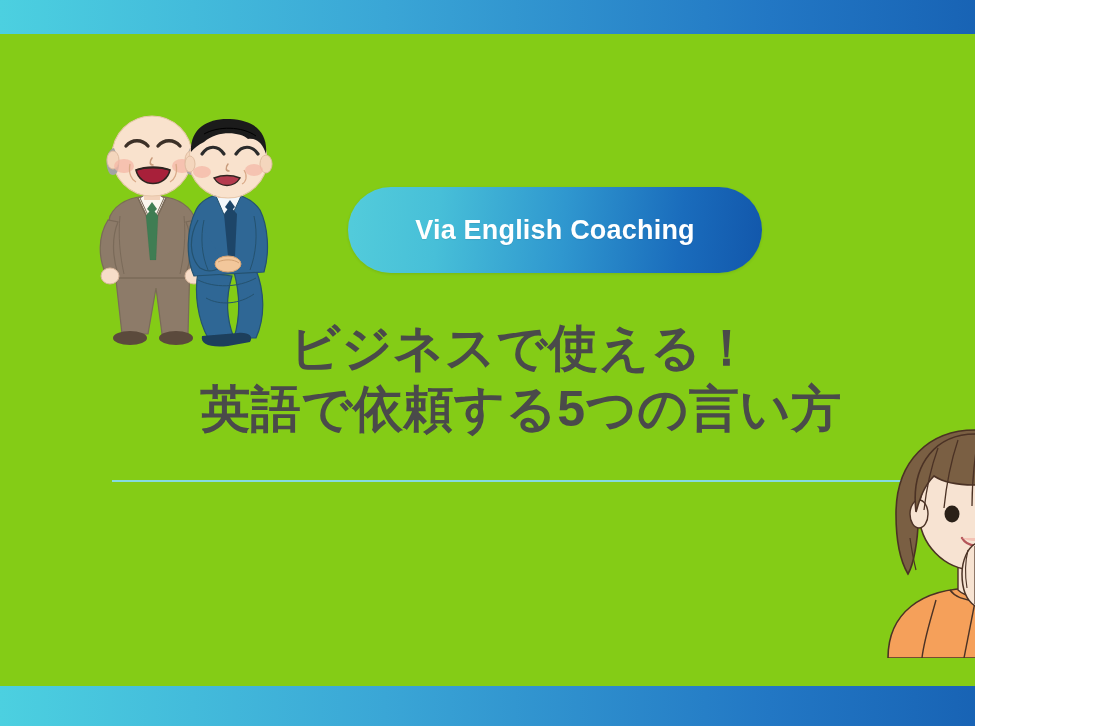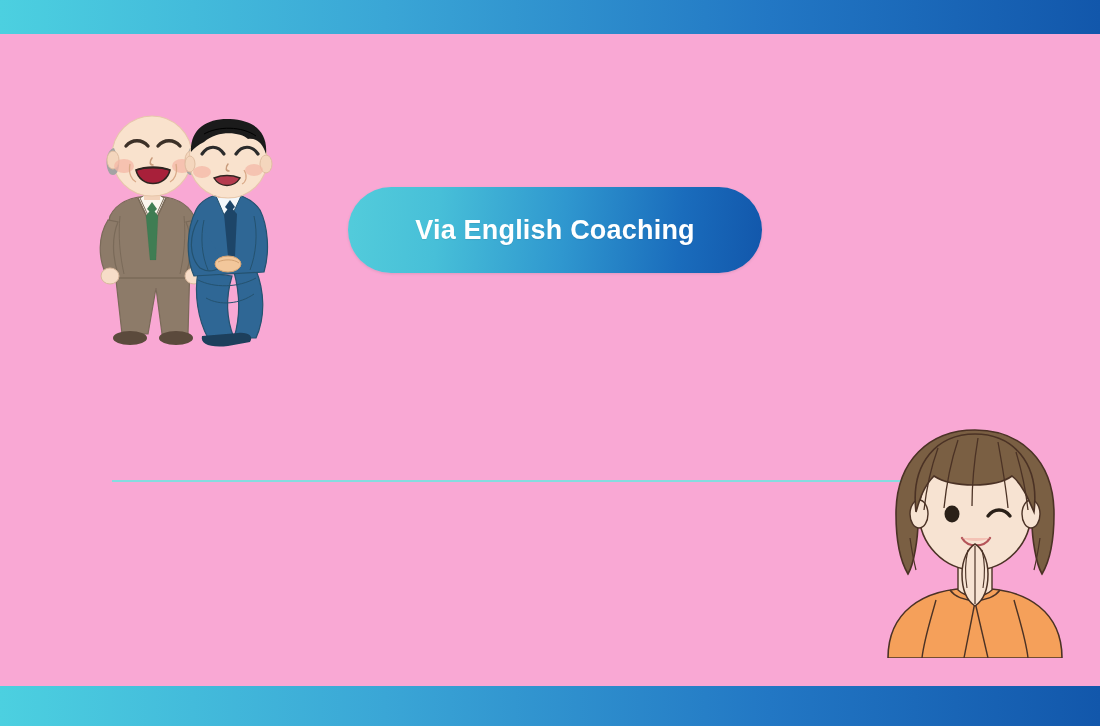--- a/index.html
+++ b/index.html
@@ -7,23 +7,23 @@
     margin: 0;
     padding: 0;
     background: #ffffff;
   }
   body {
     font-family: "Liberation Sans", "DejaVu Sans", sans-serif;
   }
 
   .canvas {
     position: relative;
-    width: 1100px;
+    width: 975px;
     height: 726px;
-    background: #f9a8d4;
+    background: #84cc16;
     overflow: hidden;
   }
 
   
   .band {
     position: absolute;
     left: 0;
     width: 1100px;
     background: linear-gradient(90deg, #4cd0e0 0%, #3aa6d6 35%, #2277c4 70%, #1257ab 100%);
   }
@@ -218,20 +218,24 @@
 
         <path d="M166 58 C170 64 168 70 164 72" fill="none" stroke="#d9a988" stroke-width="1.2"></path>
       </g>
     </svg>
   </div>
 
   <div class="badge">
     <span class="badge-label">Via English Coaching</span>
   </div>
 
+  <div class="headline">
+    <span class="line">ビジネスで使える！</span>
+    <span class="line">英語で依頼する5つの言い方</span>
+  </div>
 
   <div class="rule"></div>
 
   <div class="woman">
     <svg viewBox="0 0 206 240" width="206" height="240" xmlns="http://www.w3.org/2000/svg">
 
       <path d="M16 240 C16 196 48 170 103 170 C158 170 190 196 190 240 Z" fill="#f5a05a" stroke="#4b3225" stroke-width="1.6"></path>
 
       <path d="M64 182 C58 204 52 222 50 240" fill="none" stroke="#4b3225" stroke-width="1.4"></path>
       <path d="M142 182 C148 204 154 222 156 240" fill="none" stroke="#4b3225" stroke-width="1.4"></path>

